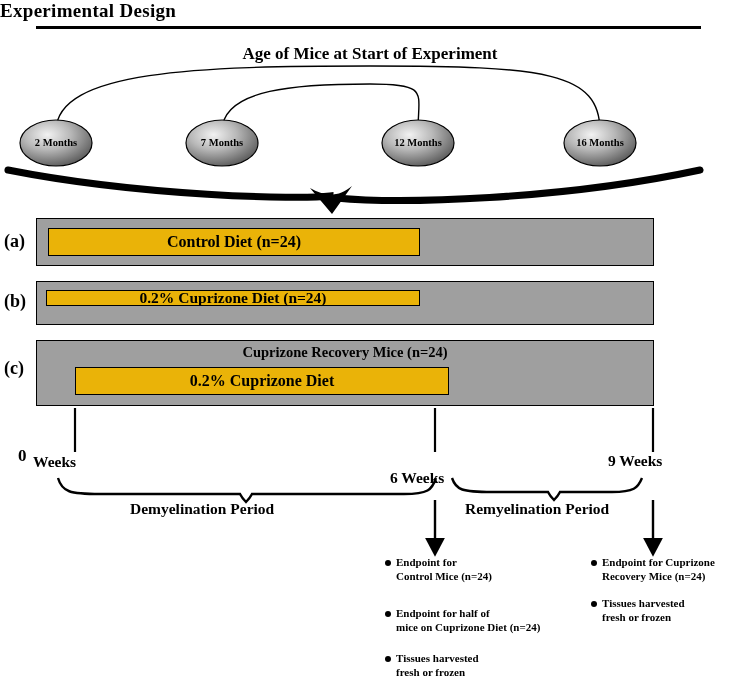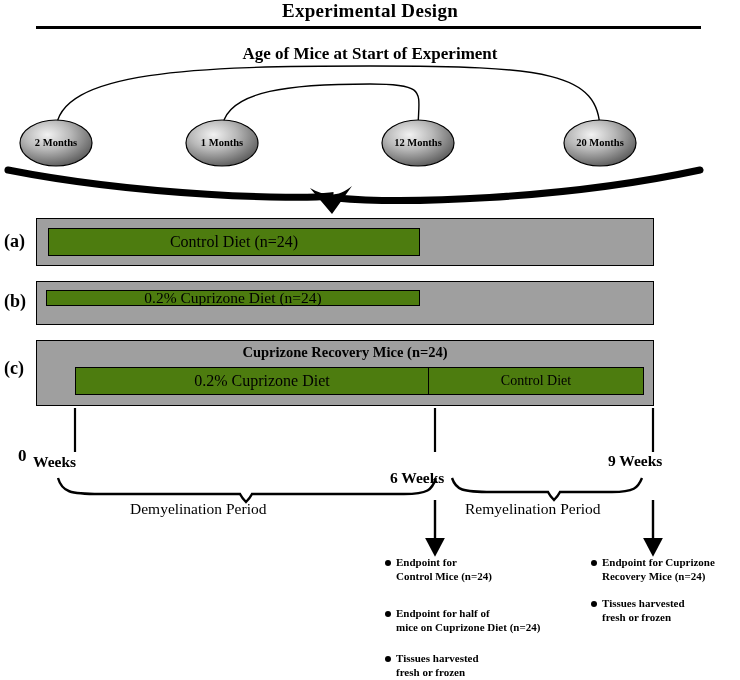--- a/index.html
+++ b/index.html
@@ -17,21 +17,21 @@
     height: 680px;
     overflow: hidden;
     background: #ffffff;
   }
   .abs { position: absolute; }
 
   #title {
     top: 0px;
     left: 0px;
     width: 740px;
-    text-align: center;
+    text-align: left;
     font-size: 19px;
     font-weight: bold;
     letter-spacing: 0.3px;
   }
   #title-rule {
     top: 26px;
     left: 36px;
     width: 665px;
     height: 3px;
     background: #000;
@@ -66,27 +66,27 @@
 
   
   .band {
     position: absolute;
     background: #9f9f9f;
     border: 1px solid #000;
     box-sizing: border-box;
   }
   .inner-box {
     position: absolute;
-    background: #4d7c0f;
+    background: #eab308;
     border: 1px solid #000;
     box-sizing: border-box;
     display: flex;
     align-items: center;
     justify-content: center;
-    font-weight: normal;
+    font-weight: bold;
   }
   .row-letter {
     position: absolute;
     font-size: 18px;
     font-weight: bold;
   }
   .band-title {
     position: absolute;
     width: 100%;
     text-align: center;
@@ -97,21 +97,21 @@
   }
 
   .tl {
     position: absolute;
     font-size: 15.5px;
     font-weight: bold;
   }
   .period {
     position: absolute;
     font-size: 15.5px;
-    font-weight: normal;
+    font-weight: bold;
   }
 
   .note {
     position: absolute;
     font-size: 11px;
     font-weight: bold;
     line-height: 1.25;
   }
 </style>
 </head>
@@ -161,38 +161,37 @@
     <path d="M653,500 L653,552" fill="none" stroke="#000" stroke-width="2.4" marker-end="url(#arrowhead)"></path>
 
     <circle cx="388" cy="563" r="3" fill="#000"></circle>
     <circle cx="388" cy="614" r="3" fill="#000"></circle>
     <circle cx="388" cy="659" r="3" fill="#000"></circle>
     <circle cx="594" cy="563" r="3" fill="#000"></circle>
     <circle cx="594" cy="604" r="3" fill="#000"></circle>
   </svg>
 
   <div class="mouse-label" style="left:16px; top:137px;">2 Months</div>
-  <div class="mouse-label" style="left:182px; top:137px;">1 Months</div>
+  <div class="mouse-label" style="left:182px; top:137px;">7 Months</div>
   <div class="mouse-label" style="left:378px; top:137px;">12 Months</div>
-  <div class="mouse-label" style="left:560px; top:137px;">20 Months</div>
+  <div class="mouse-label" style="left:560px; top:137px;">16 Months</div>
 
   <div class="row-letter" style="left:4px; top:231px;">(a)</div>
   <div class="band" style="left:36px; top:218px; width:618px; height:48px;"></div>
   <div class="inner-box" style="left:48px; top:228px; width:372px; height:28px; font-size:16px;">Control Diet  (n=24)</div>
 
   <div class="row-letter" style="left:4px; top:291px;">(b)</div>
   <div class="band" style="left:36px; top:281px; width:618px; height:44px;"></div>
   <div class="inner-box" style="left:46px; top:290px; width:374px; height:16px; font-size:15.5px;">0.2% Cuprizone Diet (n=24)</div>
 
   <div class="row-letter" style="left:4px; top:358px;">(c)</div>
   <div class="band" style="left:36px; top:340px; width:618px; height:66px;">
     <div class="band-title">Cuprizone Recovery Mice (n=24)</div>
   </div>
   <div class="inner-box" style="left:46px; top:367px; width:374px; height:28px; font-size:16px;margin-left:29px;">0.2% Cuprizone Diet</div>
-  <div class="inner-box" style="left:428px; top:367px; width:216px; height:28px; font-size:14px;">Control Diet</div>
 
   <div class="tl" style="left:18px; top:446px; font-size:17px;">0</div>
   <div class="tl" style="left:33px; top:453px;text-align:right;">Weeks</div>
   <div class="tl" style="left:390px; top:469px;">6 Weeks</div>
   <div class="tl" style="left:608px; top:452px;">9 Weeks</div>
 
   <div class="period" style="left:130px; top:500px;">Demyelination Period</div>
   <div class="period" style="left:465px; top:500px;">Remyelination Period</div>
 
   <div class="note" style="left:396px; top:556px;">

